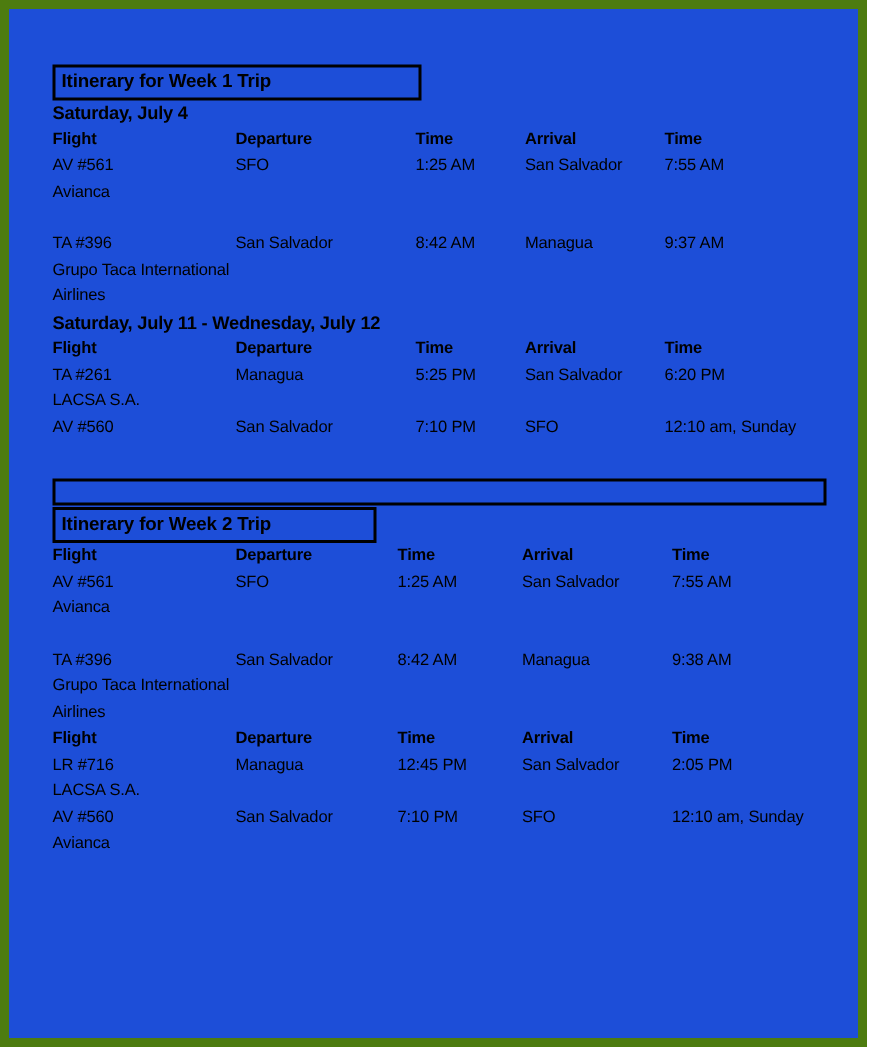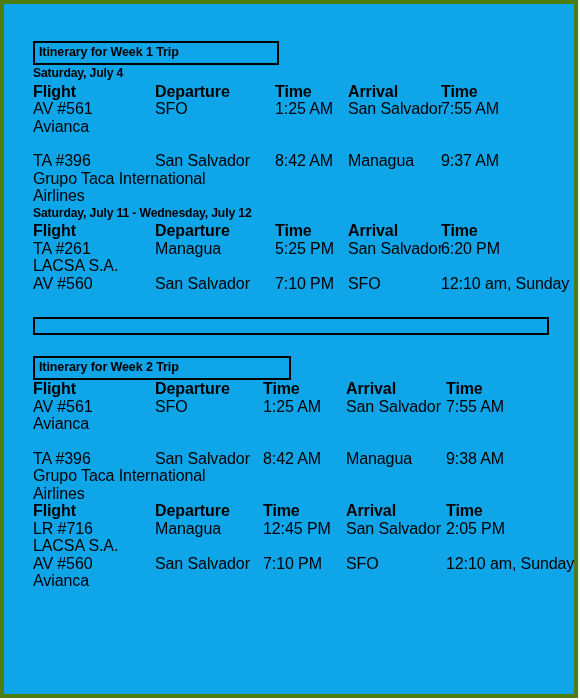--- a/index.html
+++ b/index.html
@@ -12,42 +12,42 @@
     background: #ffffff;
     font-family: "Liberation Sans", sans-serif;
     color: #000000;
     overflow: hidden;
   }
   .page {
     position: relative;
     width: 578px;
     height: 698px;
     box-sizing: border-box;
-    border: 4px solid #4d7c0f;
-    background: #0ea5e9;
+    border: 6px solid #4d7c0f;
+    background: #1d4ed8;
   }
   .content {
     position: absolute;
     left: 29px;
     top: 0;
     width: 520px;
   }
 
   
   .section-box {
     box-sizing: border-box;
     border: 2px solid #000000;
     padding: 2px 4px 3px 4px;
     font-weight: bold;
     font-size: 12.5px;
     line-height: 15px;
     letter-spacing: -0.1px;
   }
   .box-week1 { width: 246px; margin-top: 37px; }
-  .box-week2 { width: 258px; margin-top: 21px; }
+  .box-week2 { width: 216px; margin-top: 1px; }
 
   
   .divider-box {
     box-sizing: border-box;
     width: 516px;
     height: 18px;
     border: 2px solid #000000;
     margin-top: 25px;
   }
 
@@ -57,21 +57,21 @@
     font-weight: bold;
     font-size: 12.2px;
     line-height: 17.5px;
     letter-spacing: -0.15px;
     white-space: nowrap;
   }
   .flight-table {
     border-collapse: collapse;
     table-layout: fixed;
     width: 510px;
-    font-size: 16px;
+    font-size: 11px;
   }
   .flight-table td {
     padding: 0;
     vertical-align: top;
     line-height: 17.5px;
     letter-spacing: -0.1px;
     white-space: nowrap;
   }
   .flight-table tr.header-row td { font-weight: bold; }
 

